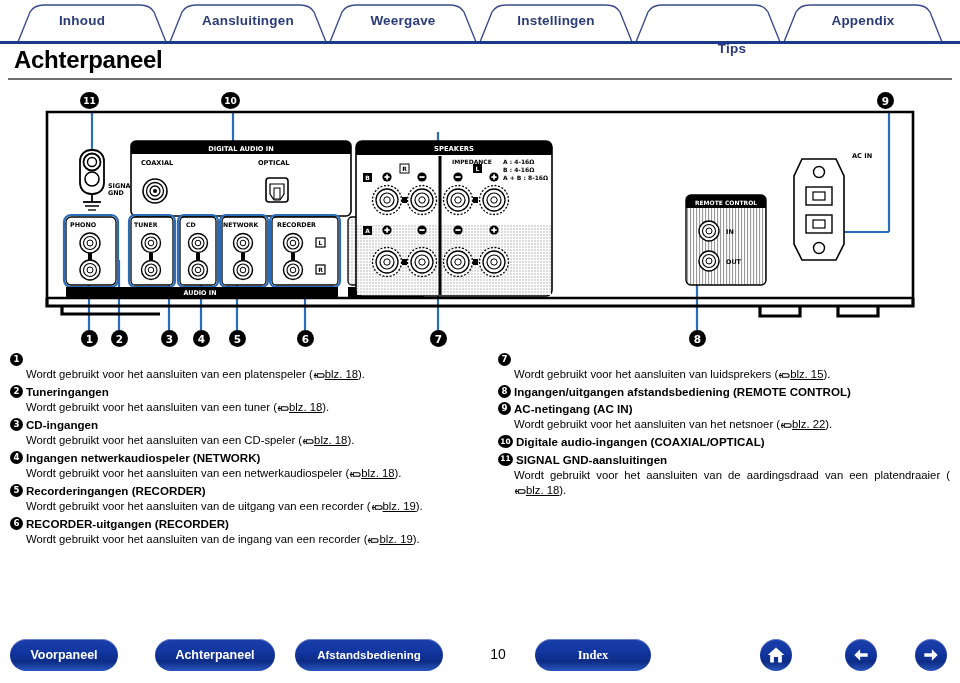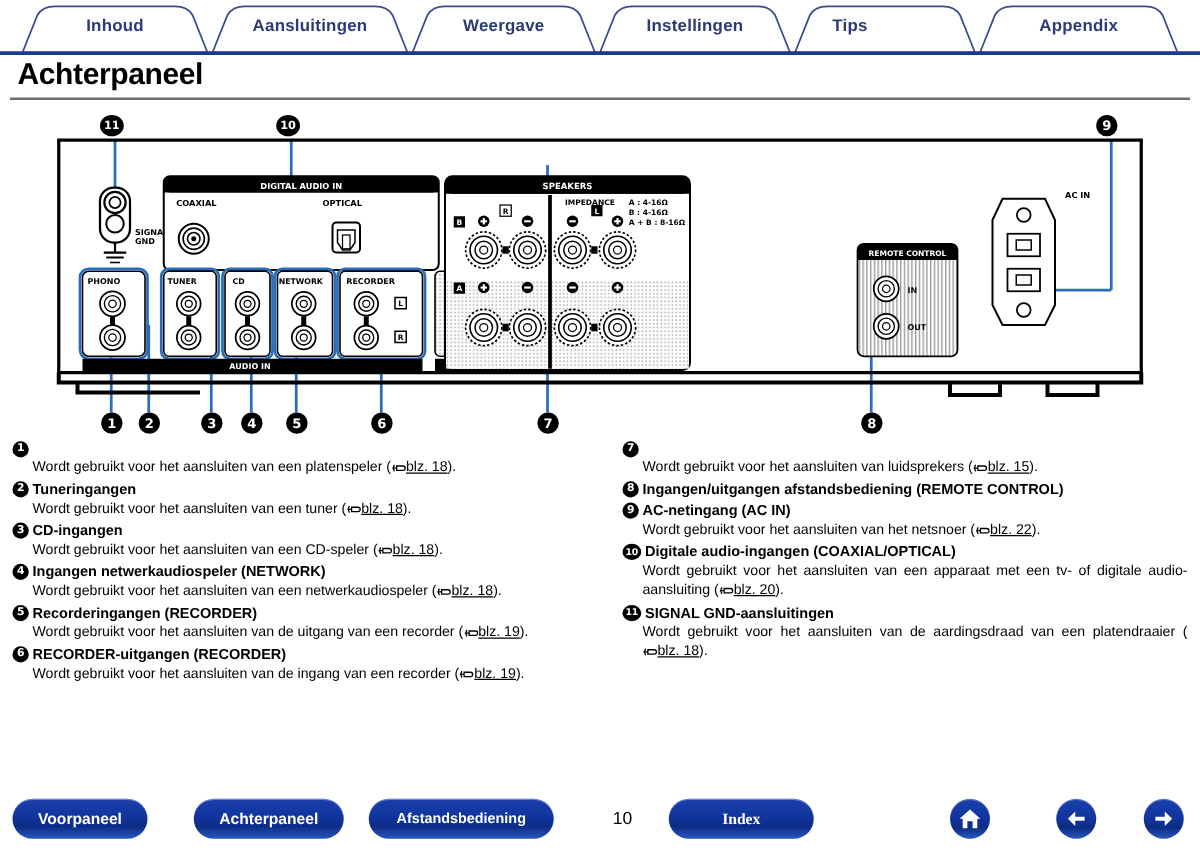--- a/index.html
+++ b/index.html
@@ -96,25 +96,25 @@
   <svg width="960" height="44" viewBox="0 0 960 44">
     <g fill="#ffffff" stroke="#3a4a8c" stroke-width="1.4">
       <path d="M18 42 L30 12 Q34 5 44 5 L140 5 Q150 5 154 12 L166 42 Z"></path>
       <path d="M170 42 L182 12 Q186 5 196 5 L300 5 Q310 5 314 12 L326 42 Z"></path>
       <path d="M330 42 L342 12 Q346 5 356 5 L450 5 Q460 5 464 12 L476 42 Z"></path>
       <path d="M480 42 L492 12 Q496 5 506 5 L606 5 Q616 5 620 12 L632 42 Z"></path>
       <path d="M636 42 L648 12 Q652 5 662 5 L754 5 Q764 5 768 12 L780 42 Z"></path>
       <path d="M784 42 L796 12 Q800 5 810 5 L916 5 Q926 5 930 12 L942 42 Z"></path>
     </g>
   </svg>
-  <div class="tab-label" style="left:34px;width:116px;">Inhoud</div>
+  <div class="tab-label" style="left:24px;width:116px;">Inhoud</div>
   <div class="tab-label" style="left:186px;width:124px;">Aansluitingen</div>
   <div class="tab-label" style="left:346px;width:114px;">Weergave</div>
   <div class="tab-label" style="left:496px;width:120px;">Instellingen</div>
-  <div class="tab-label" style="left:624px;width:112px;">Tips</div>
+  <div class="tab-label" style="left:676px;width:112px;margin-top:28px;">Tips</div>
   <div class="tab-label" style="left:800px;width:126px;">Appendix</div>
   <div class="tabrule"></div>
 </div>
 
 <div class="page-title">Achterpaneel</div>
 <div class="title-rule"></div>
 
 <div class="diagram">
 <svg width="960" height="262" viewBox="0 0 960 262">
   <defs>
@@ -530,25 +530,20 @@
             <path d="M1 5 L5 5 M3 2 Q1 5 3 8 M5 3 L11 3 Q13 3 13 5 Q13 7 11 7 L5 7 Z" fill="none" stroke="#000" stroke-width="1.2"></path>
           </svg><u>blz. 22</u></span><span>).</span>
     </div>
   </div>
 
   <div class="item">
     <div class="item-head">
       <span class="num two">10</span>
       <span>Digitale audio-ingangen (COAXIAL/OPTICAL)</span>
     </div>
-    <div class="item-body">
-      <span>Wordt gebruikt voor het aansluiten van een apparaat met een tv- of digitale audio-aansluiting (</span><span class="ref"><svg class="hand" viewBox="0 0 14 10">
-            <path d="M1 5 L5 5 M3 2 Q1 5 3 8 M5 3 L11 3 Q13 3 13 5 Q13 7 11 7 L5 7 Z" fill="none" stroke="#000" stroke-width="1.2"></path>
-          </svg><u>blz. 20</u></span><span>).</span>
-    </div>
   </div>
 
   <div class="item">
     <div class="item-head">
       <span class="num two">11</span>
       <span>SIGNAL GND-aansluitingen</span>
     </div>
     <div class="item-body">
       <span>Wordt gebruikt voor het aansluiten van de aardingsdraad van een platendraaier (</span><span class="ref"><svg class="hand" viewBox="0 0 14 10">
             <path d="M1 5 L5 5 M3 2 Q1 5 3 8 M5 3 L11 3 Q13 3 13 5 Q13 7 11 7 L5 7 Z" fill="none" stroke="#000" stroke-width="1.2"></path>

